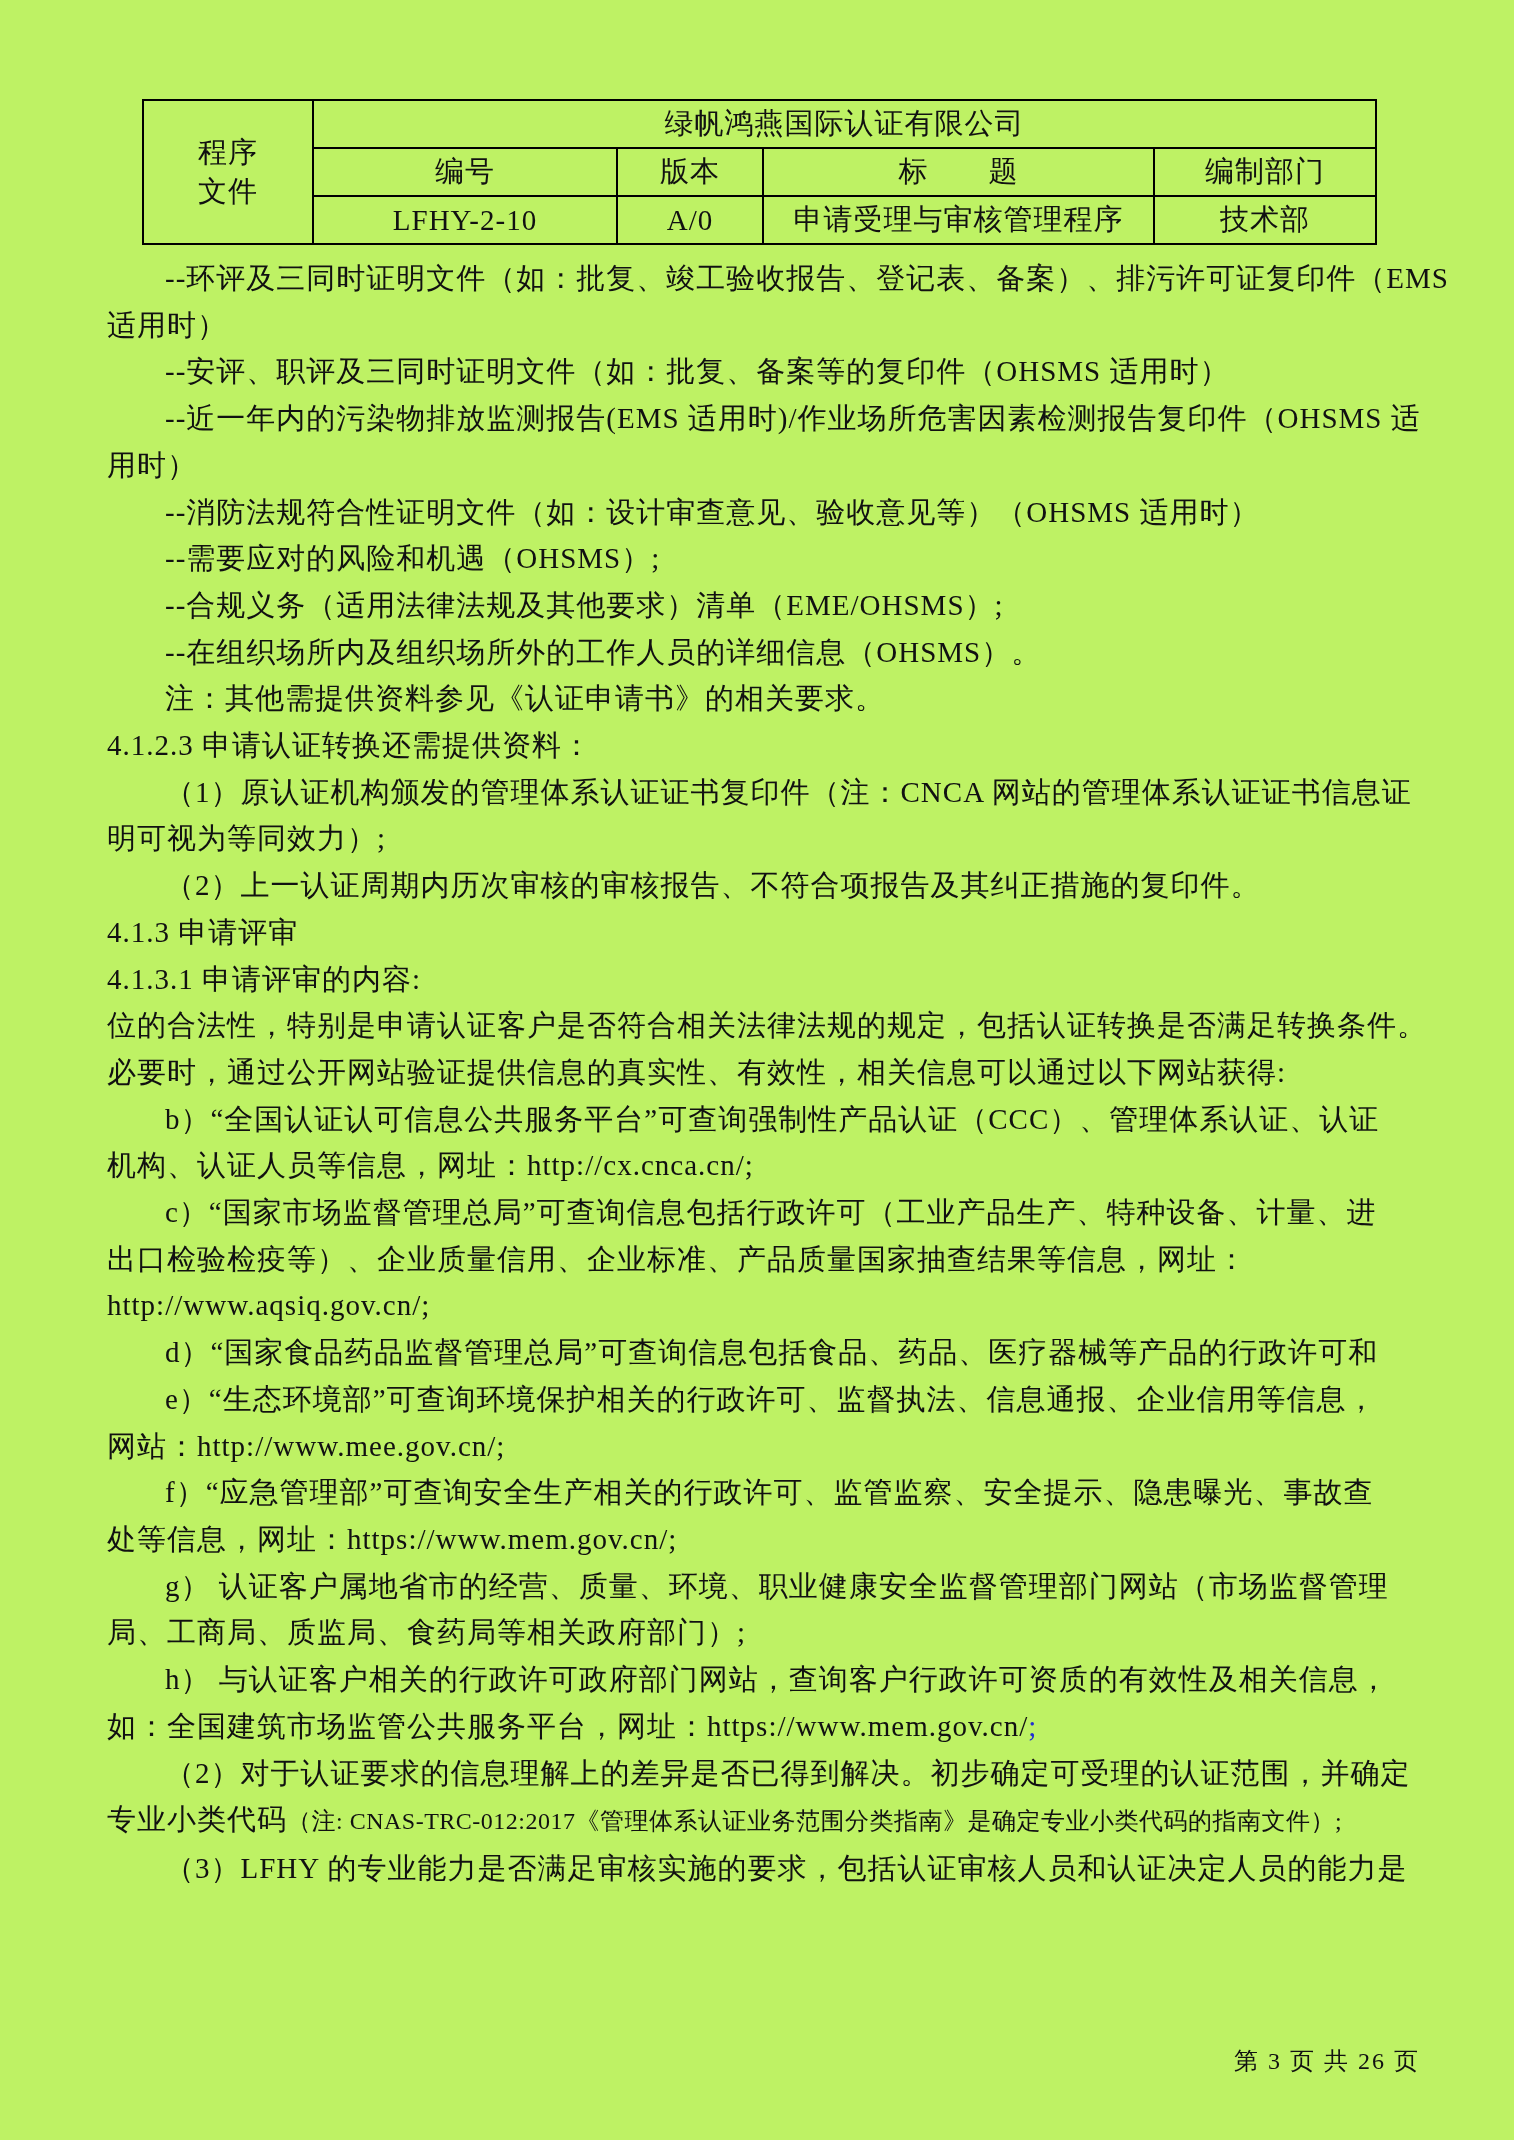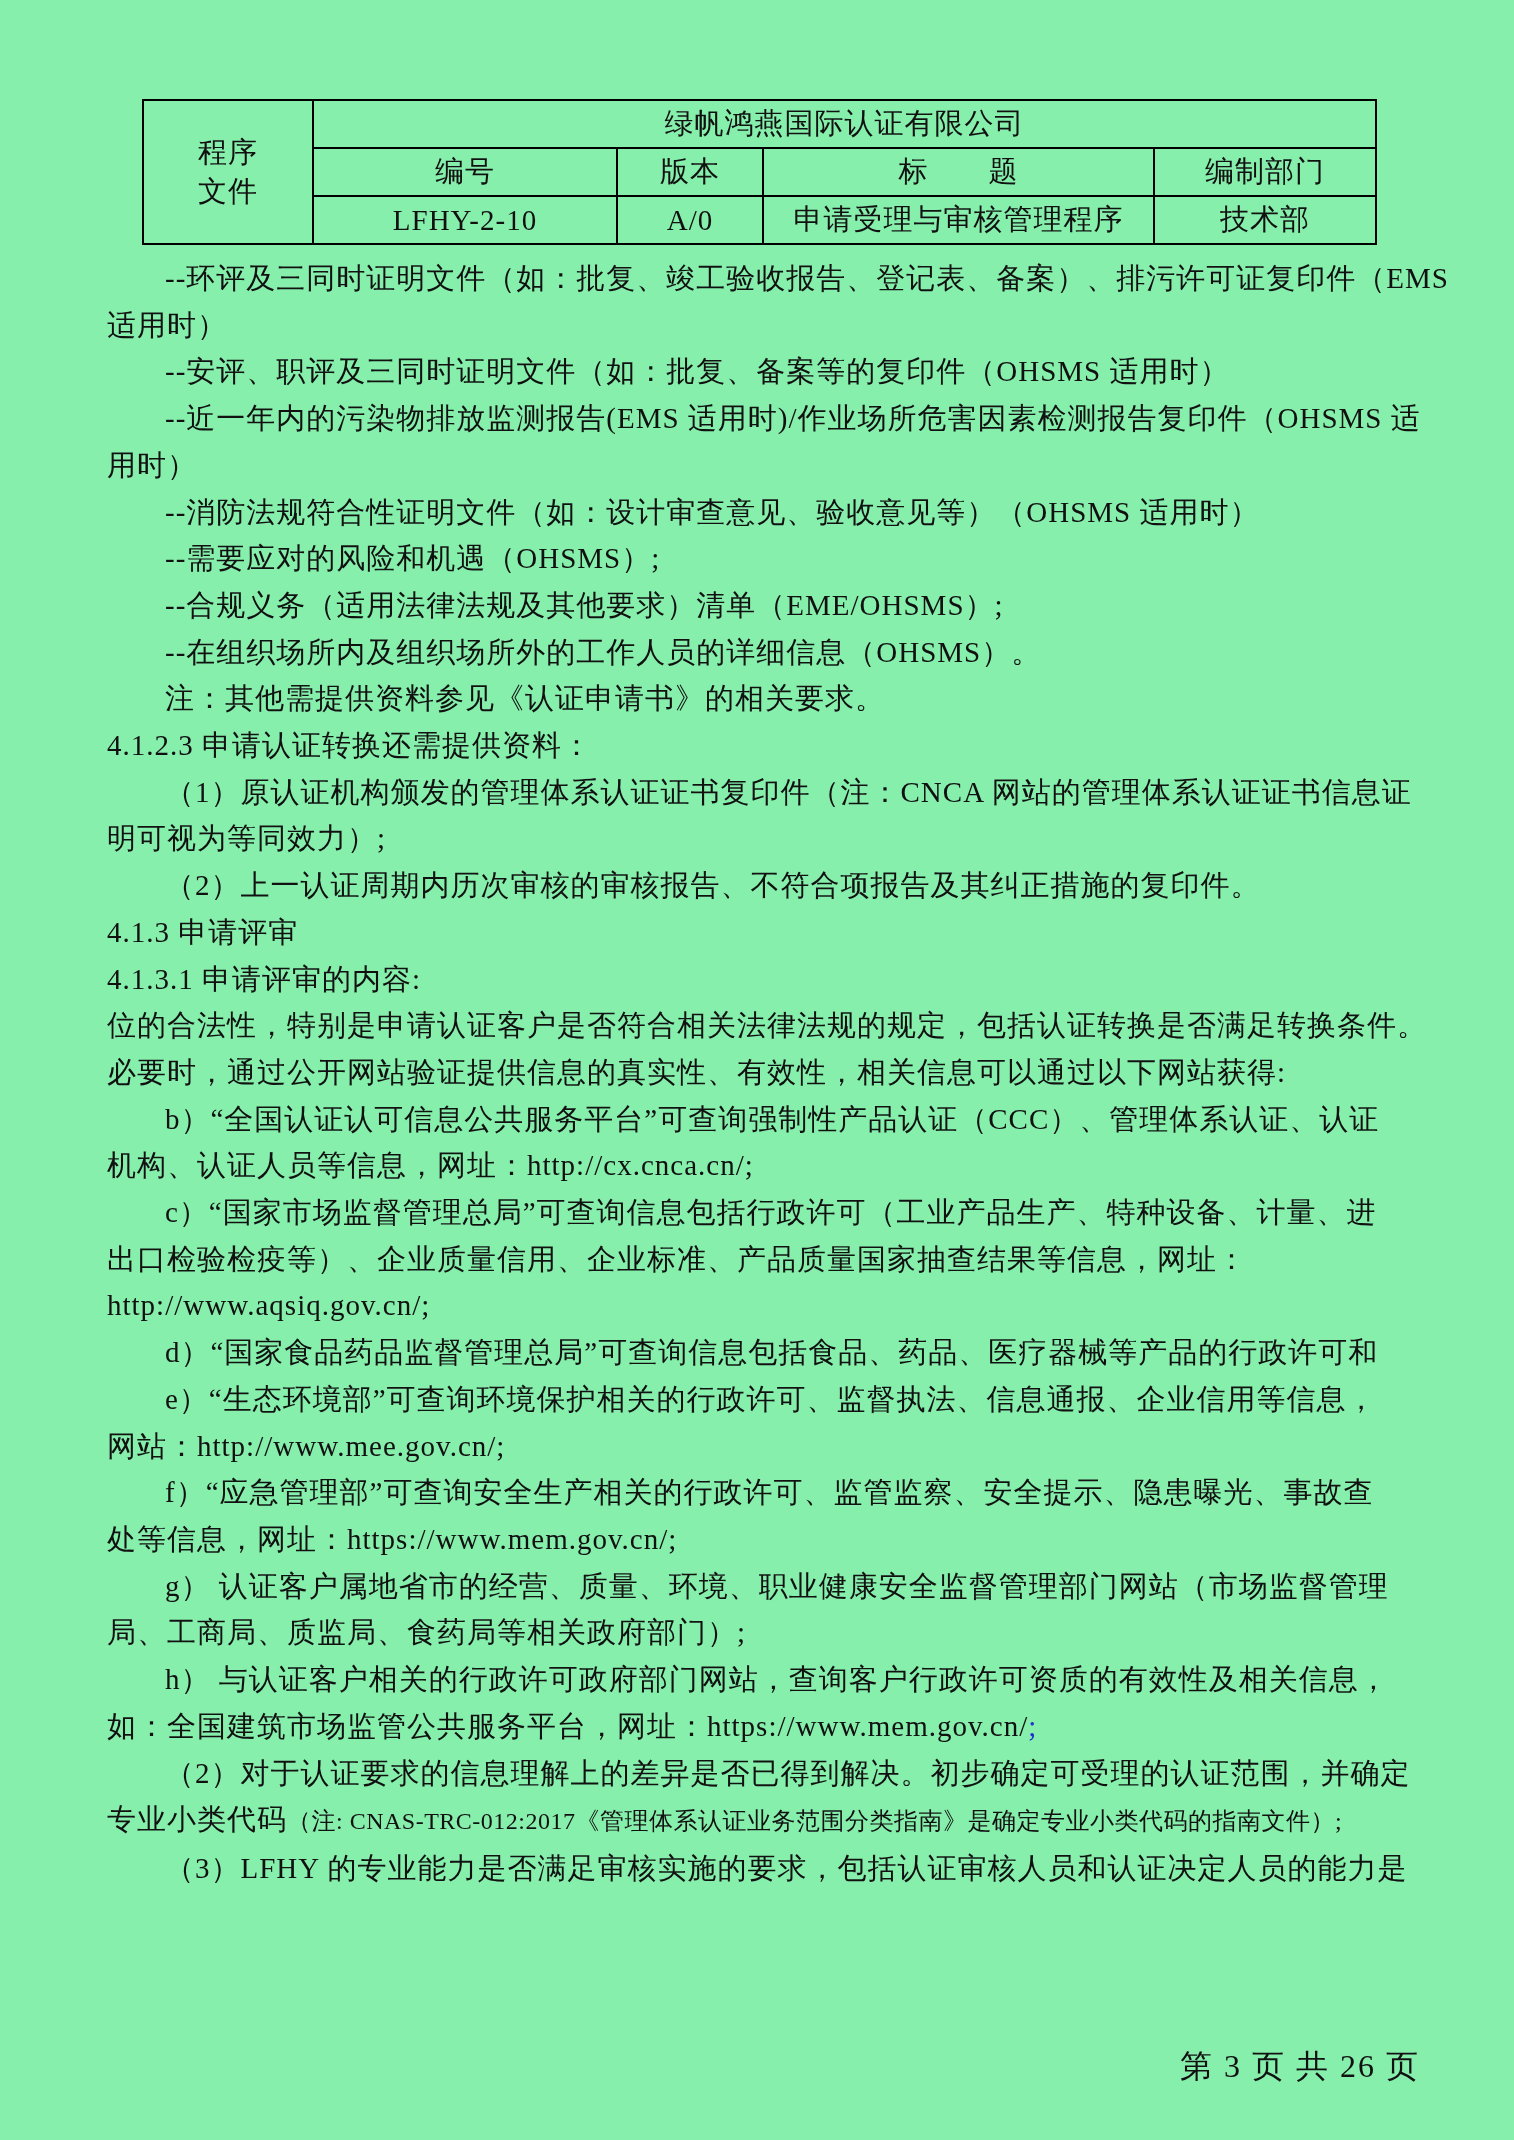--- a/index.html
+++ b/index.html
@@ -1,19 +1,19 @@
 <!DOCTYPE html>
 <html><head>
 <meta charset="utf-8">
 <style>
   html,body{margin:0;padding:0;background:#e8e8e8;}
   .page{
     position:relative;
     width:1514px;height:2140px;
-    background:#86efac;
+    background:#bef264;
     font-family:"Liberation Serif","DejaVu Serif",serif;
     color:#111;
     overflow:hidden;
   }
   
   table.hdr{
     position:absolute;left:142px;top:99px;
     width:1233px;height:144px;
     border-collapse:collapse;table-layout:fixed;
   }
@@ -29,21 +29,21 @@
   .doc-body{
     position:absolute;left:107px;top:255px;width:1332px;
     font-size:29px;line-height:46.7px;letter-spacing:1px;
   }
   .line{white-space:nowrap;}
   .t-small{font-size:24px;letter-spacing:0.5px;}
   .t-blue{}
   
   .footer{
     position:absolute;right:94px;top:2045px;
-    font-size:32px;letter-spacing:2px;font-family:Liberation Serif, serif;
+    font-size:24px;letter-spacing:2px;font-family:Liberation Serif, serif;
   }
 </style>
 </head>
 <body>
 
 <div class="page">
 
   <table class="hdr">
     <colgroup>
       <col style="width:170px">

